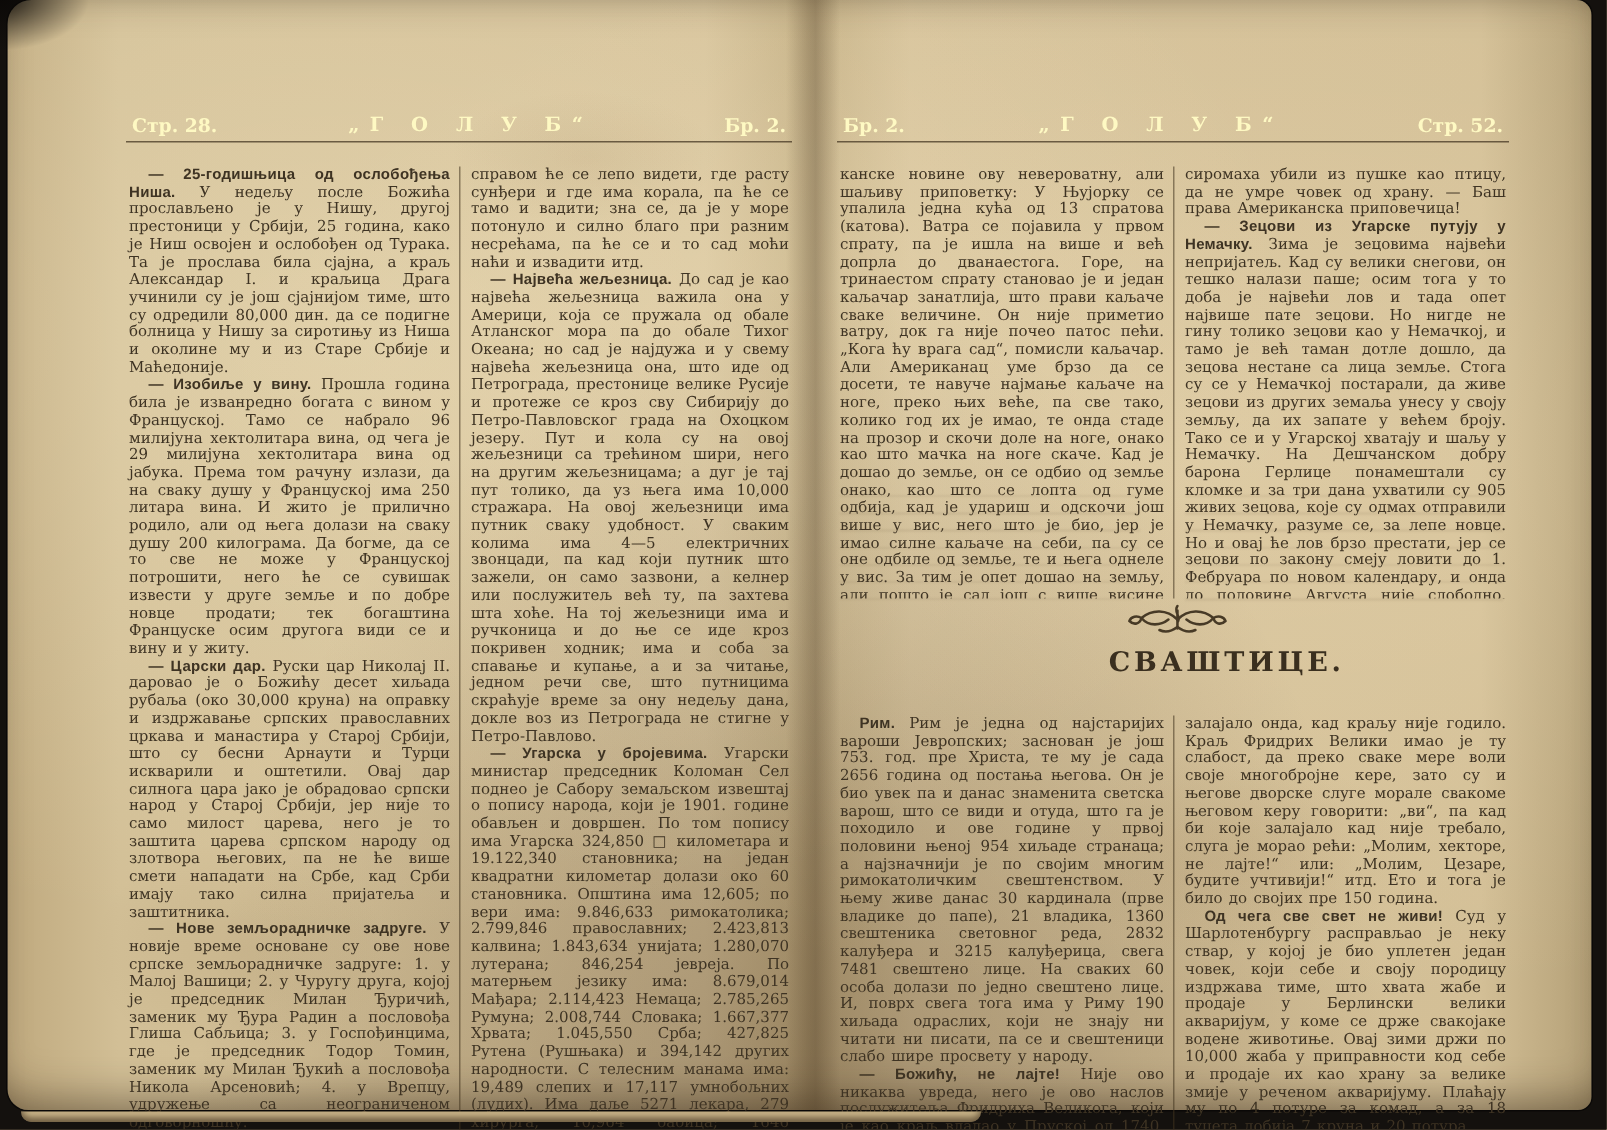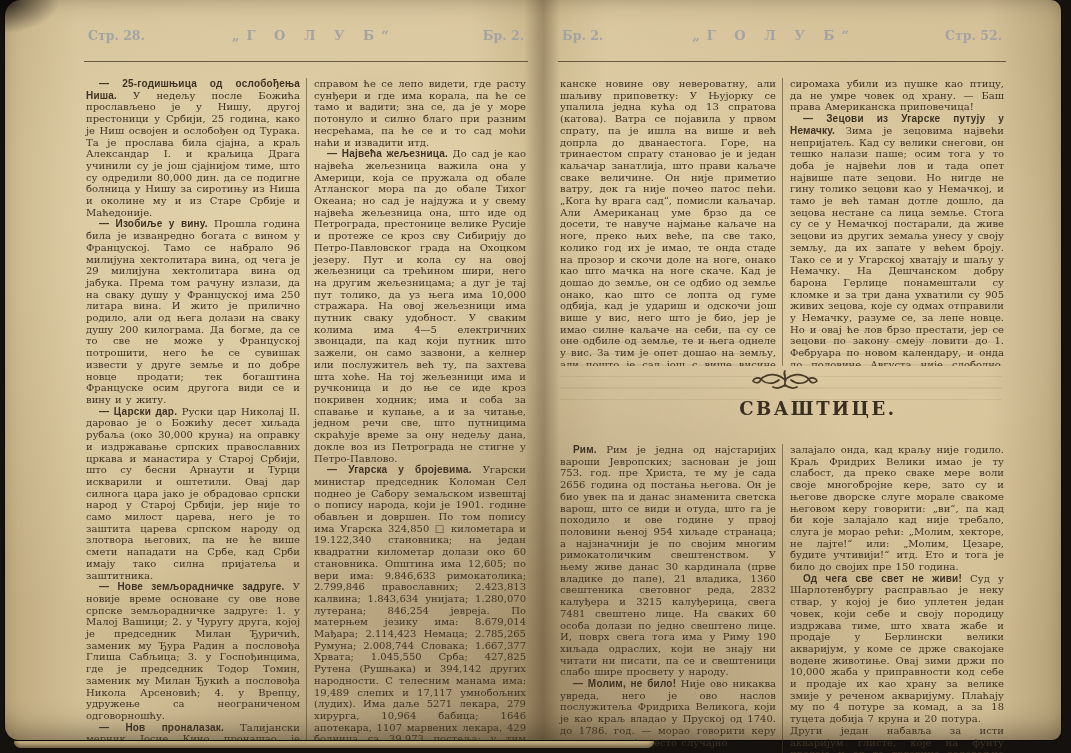--- a/index.html
+++ b/index.html
@@ -17,23 +17,23 @@
          box-shadow:0 0 0 1px rgba(0,0,0,.5), inset 0 -22px 30px -18px rgba(40,28,14,.55),
                     inset 0 14px 26px -20px rgba(40,28,14,.5);}
   .gutter{position:absolute;left:524px;top:0;width:36px;height:740px;
           background:linear-gradient(90deg,transparent,rgba(70,52,30,.28) 45%,rgba(70,52,30,.33) 55%,transparent);}
   .edge-sliver{position:absolute;left:14px;top:741px;width:640px;height:7px;background:#c9b488;
           border-radius:0 0 8px 8px;box-shadow:inset 0 -3px 4px rgba(50,35,18,.6);}
   .page{position:absolute;top:28px;color:#3e3323;}
   .page-left{left:84px;width:444px;}
   .page-right{left:558px;width:448px;}
   .pg-header{display:flex;justify-content:space-between;align-items:flex-end;
-             font-weight:700;font-size:12.5px;color:#a3a3a3;padding:0 4px 18px 4px;
+             font-weight:700;font-size:12.5px;color:#fef9c3;padding:0 4px 3px 4px;
              border-bottom:1.6px solid rgba(68,54,33,.75);}
-  .masthead{letter-spacing:7px;font-size:13px;}
+  .masthead{letter-spacing:7px;font-size:13px;margin-top:48px;}
   .pg-body{position:relative;display:flex;gap:0;margin-top:16px;justify-content:space-between;}
   .col{width:50%;padding:0 6px 0 2px;overflow:hidden;box-sizing:border-box;}
   .col + .col{border-left:1px solid rgba(66,52,31,.55);padding:0 2px 0 7px;}
   .h-left .col{height:662px;}
   .top-region .col{height:288px;}
   .bottom-region .col{height:328px;}
   p.para{margin:0;font-size:10px;line-height:11.7px;text-align:justify;
          text-indent:13px;color:#3e3323;word-spacing:1px;}
   p.para.cont{text-indent:0;}
   .lead{font-family:"Liberation Sans","DejaVu Sans",sans-serif;font-weight:700;font-size:10px;letter-spacing:.2px;}
@@ -113,21 +113,21 @@
             <path d="M37 17 c-4 3 -8 4 -12 2 M37 17 c4 3 8 4 12 2"></path>
           </g>
         </svg>
       </span>
       <span class="section-title">СВАШТИЦЕ.</span>
     </div>
 
     <div class="pg-body bottom-region">
       <div class="col">
           <p class="para"><span class="lead">Рим. </span>Рим је једна од најстаријих вароши Јевропских; заснован је још 753. год. пре Христа, те му је сада 2656 година од постања његова. Он је био увек па и данас знаменита светска варош, што се види и отуда, што га је походило и ове године у првој половини њеној 954 хиљаде странаца; а најзначнији је по својим многим римокатоличким свештенством. У њему живе данас 30 кардинала (прве владике до папе), 21 владика, 1360 свештеника световног реда, 2832 калуђера и 3215 калуђерица, свега 7481 свештено лице. На сваких 60 особа долази по једно свештено лице. И, поврх свега тога има у Риму 190 хиљада одраслих, који не знају ни читати ни писати, па се и свештеници слабо шире просвету у народу.</p>
-          <p class="para"><span class="lead">— Молим, не било! </span>Није ово никаква увреда, него је ово наслов послужитеља Фридриха Великога, који је као краљ владао у Пруској од 1740. до 1786. год. — морао говорити керу краљеву, ако је често случајно</p>
+          <p class="para"><span class="lead">— Божићу, не лајте! </span>Није ово никаква увреда, него је ово наслов послужитеља Фридриха Великога, који је као краљ владао у Пруској од 1740. до 1786. год. — морао говорити керу краљеву, ако је често случајно</p>
         </div>
       <div class="col">
           <p class="para cont">залајало онда, кад краљу није годило. Краљ Фридрих Велики имао је ту слабост, да преко сваке мере воли своје многобројне кере, зато су и његове дворске слуге морале свакоме његовом керу говорити: „ви“, па кад би које залајало кад није требало, слуга је морао рећи: „Молим, хекторе, не лајте!“ или: „Молим, Цезаре, будите учтивији!“ итд. Ето и тога је било до својих пре 150 година.</p>
           <p class="para"><span class="lead">Од чега све свет не живи! </span>Суд у Шарлотенбургу расправљао је неку ствар, у којој је био уплетен један човек, који себе и своју породицу издржава тиме, што хвата жабе и продаје у Берлински велики акваријум, у коме се држе свакојаке водене животиње. Овај зими држи по 10,000 жаба у приправности код себе и продаје их као храну за велике змије у реченом акваријуму. Плаћају му по 4 потуре за комад, а за 18 туцета добија 7 круна и 20 потура.</p>
           <p class="para cont">    Други један набавља за исти акваријум глисте, које на фунту продаје и од те трговине задовољно живи и храни себе и своје.</p>
         </div>
     </div>
   </div>
 
   <div class="bleed b1"></div>

